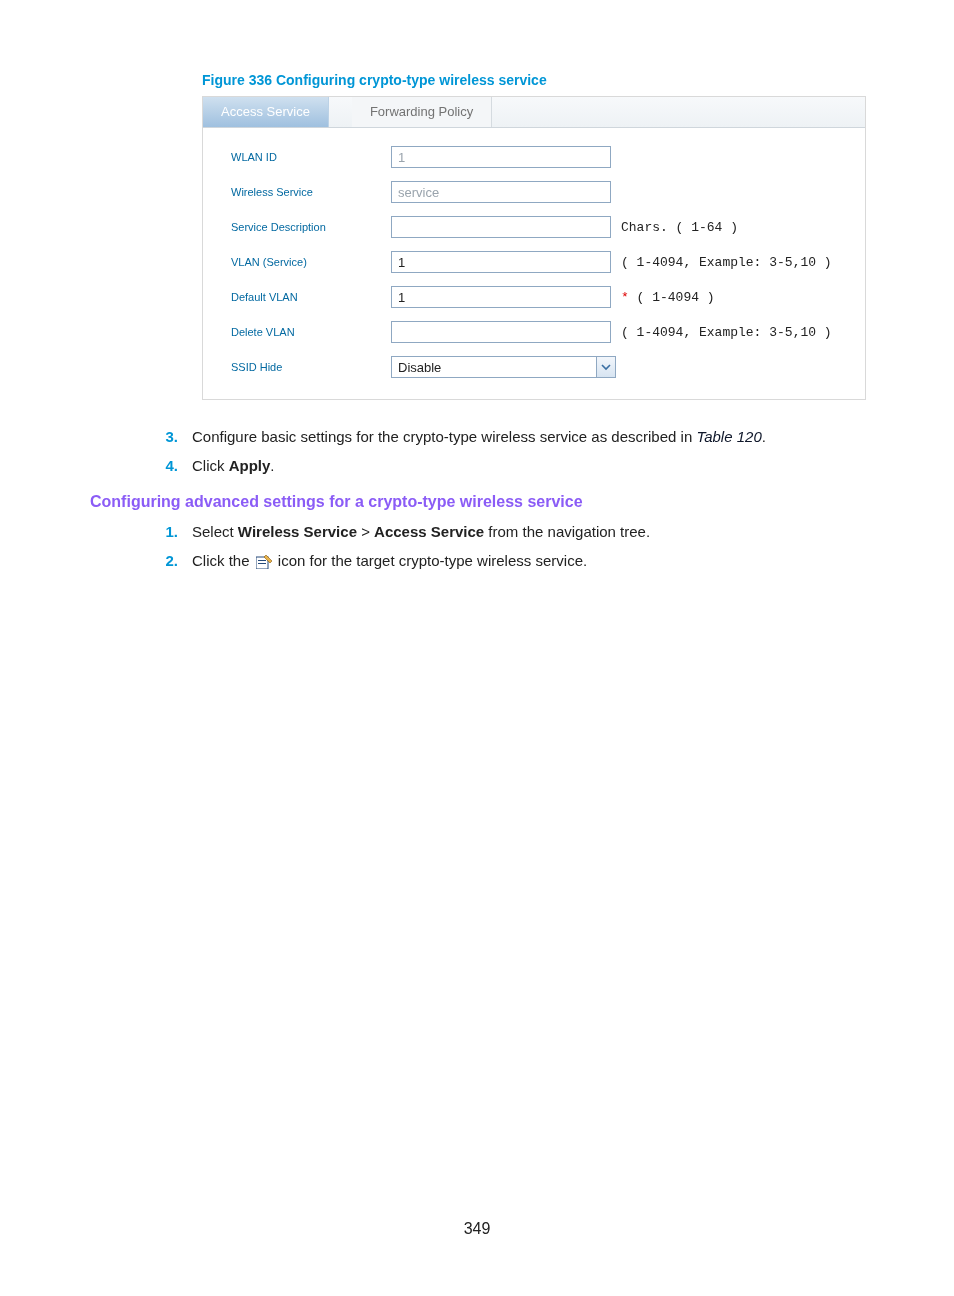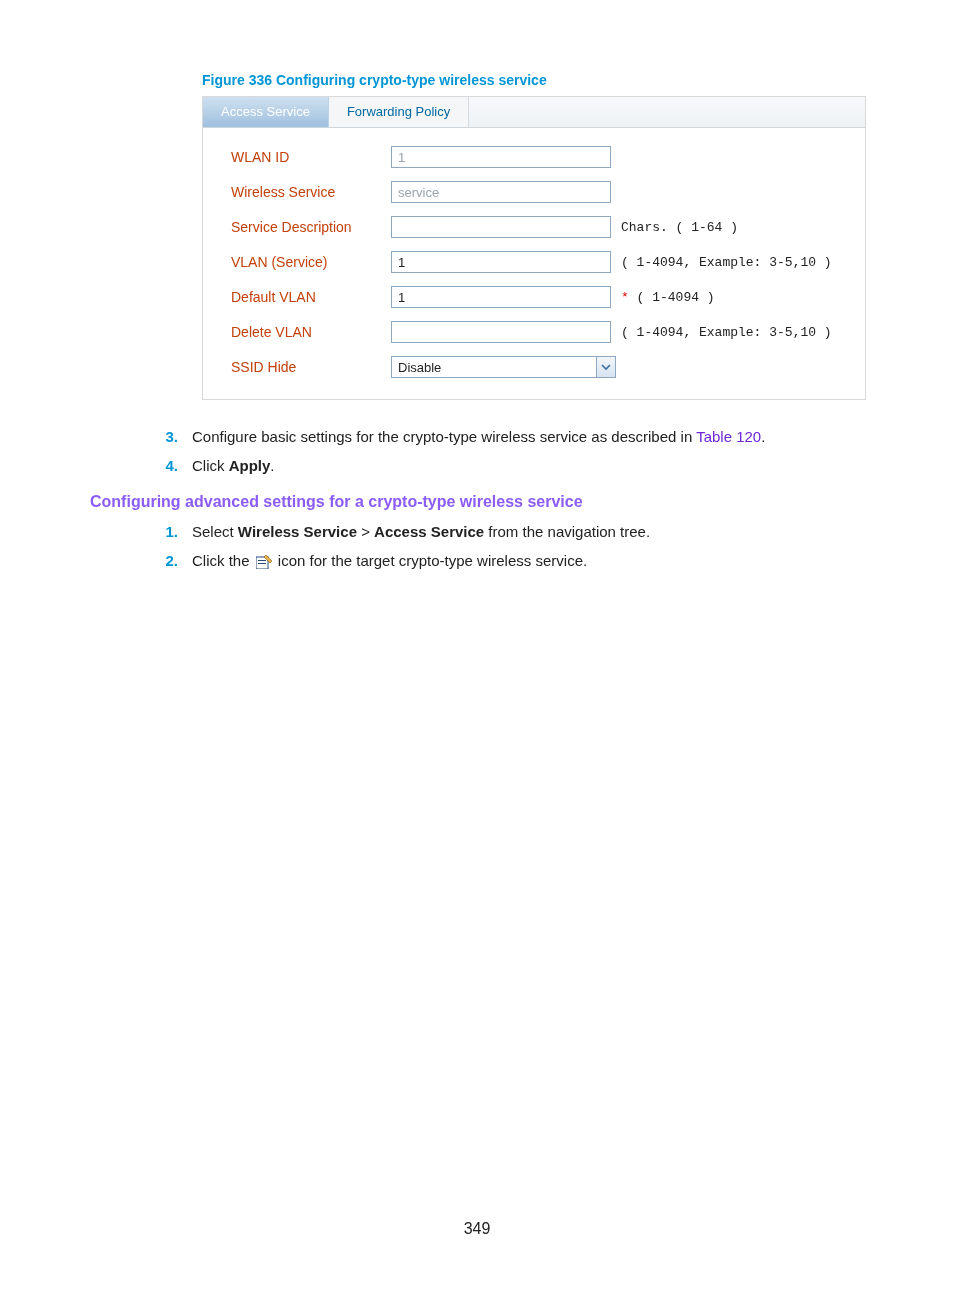--- a/index.html
+++ b/index.html
@@ -43,35 +43,36 @@
     font-size: 13px;
     border-right: 1px solid #d5dbe0;
     line-height: 18px;
   }
   .tab-active {
     background: linear-gradient(#cfe0ef,#9fc0df);
     color: #fff;
     border-right: 1px solid #bcd2e6;
   }
   .tab-inactive {
-    color: #0369a1;
+    color: #737373;
     background: #f4f6f8;
+    margin-left: 23px;
   }
   .form-area {
     padding: 18px 20px 8px 28px;
   }
   .form-row {
     display: flex;
     align-items: center;
     margin-bottom: 13px;
   }
   .form-label {
     width: 160px;
-    font-size: 14px;
-    color: #c2410c;
+    font-size: 11px;
+    color: #0369a1;
   }
   .text-input {
     width: 220px;
     height: 22px;
     border: 1px solid #8fa8c2;
     background: #fff;
     padding: 0 6px;
     font-size: 13px;
     color: #222;
     box-sizing: border-box;
@@ -122,21 +123,21 @@
     margin-bottom: 6px;
   }
   .step-num {
     width: 28px;
     text-align: right;
     color: #0096d6;
     font-weight: bold;
     margin-right: 14px;
   }
   .step-text b { font-weight: bold; }
-  .link { color: #6d28d9; }
+  .link { color: #0f172a; font-style: italic; }
   .section-heading {
     color: #8b5cf6;
     font-weight: bold;
     font-size: 16px;
     margin-top: 16px;
     margin-bottom: 10px;
   }
   .inline-icon {
     display: inline-flex;
     vertical-align: middle;

